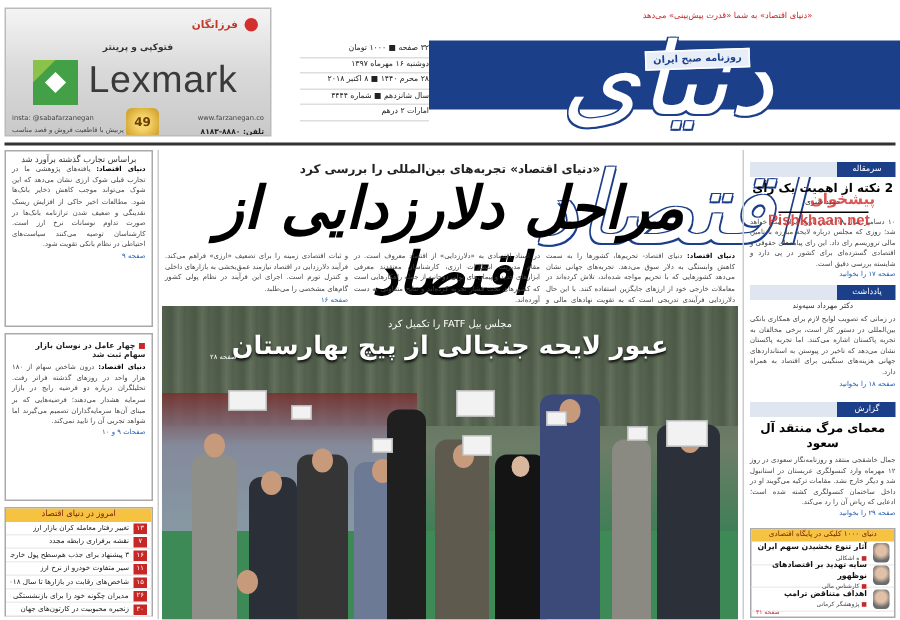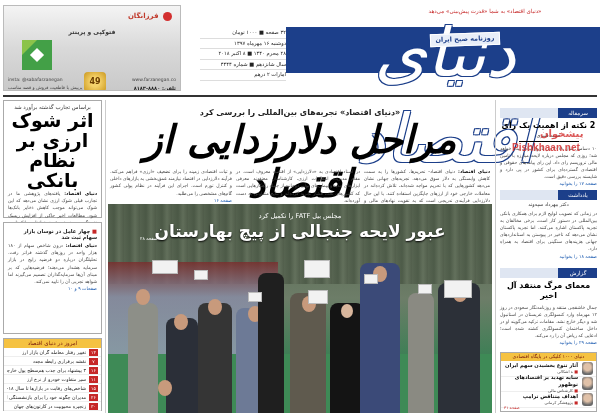--- a/index.html
+++ b/index.html
@@ -100,20 +100,21 @@
   .opinions .op-a:before { content: "■ "; color:#c62828; }
   .opinions .pg { position:absolute; left:3px; bottom:1px; font-size:4px; color:#c62828; }
 </style>
 </head>
 <body>
 
 <div class="abs ad">
   <div class="brand"><span>فرزانگان</span> <span class="brand-dot"></span></div>
   <div class="tag">فتوکپی و پرینتر</div>
   <div class="logo-mark"></div>
+  <div class="logo-text">Lexmark</div>
   <div class="insta">insta: @sabafarzanegan</div>
   <div class="slogan">پربیش با قاطعیت فروش و قصد مناسب</div>
   <div class="badge">49</div>
   <div class="web">www.farzanegan.co</div>
   <div class="phone">تلفن: ۸۸۸۰-۸۱۸۳</div>
 </div>
 
 <div class="abs dateinfo">
   <div>۳۲ صفحه ■ ۱۰۰۰ تومان</div>
   <div>دوشنبه ۱۶ مهرماه ۱۳۹۷</div>
@@ -124,21 +125,20 @@
 
 <div class="abs title-bar"></div>
 <div class="abs title-text">دنیای اقتصاد</div>
 <div class="abs tagline">«دنیای اقتصاد» به شما «قدرت پیش‌بینی» می‌دهد</div>
 <div class="abs subtag">روزنامه صبح ایران</div>
 
 <div class="abs rule-top"></div>
 
 <div class="abs lbox" style="top:100px;height:118px;">
   <div class="kicker">براساس تجارب گذشته برآورد شد</div>
-  <div class="head">اثر شوک ارزی بر نظام بانکی</div>
   <div class="body"><b>دنیای اقتصاد:</b> <span>یافته‌های پژوهشی ما در تجارب قبلی شوک ارزی نشان می‌دهد که این شوک می‌تواند موجب کاهش ذخایر بانک‌ها شود. مطالعات اخیر حاکی از افزایش ریسک نقدینگی و ضعیف شدن ترازنامه بانک‌ها در صورت تداوم نوسانات نرخ ارز است. کارشناسان توصیه می‌کنند سیاست‌های احتیاطی در نظام بانکی تقویت شود.</span></div>
   <div class="ref">صفحه ۹</div>
 </div>
 
 <div class="abs lbox" style="top:222px;height:112px;">
   <div class="sub">چهار عامل در نوسان بازار سهام ثبت شد</div>
   <div class="body"><b>دنیای اقتصاد:</b> <span>درون شاخص سهام از ۱۸۰ هزار واحد در روزهای گذشته فراتر رفت. تحلیلگران درباره دو فرضیه رایج در بازار سرمایه هشدار می‌دهند؛ فرضیه‌هایی که بر مبنای آن‌ها سرمایه‌گذاران تصمیم می‌گیرند اما شواهد تجربی آن را تایید نمی‌کند.</span></div>
   <div class="ref">صفحات ۹ و ۱۰</div>
 </div>
 
@@ -242,21 +242,21 @@
     </div>
   <div class="au">دکتر مهرداد سپه‌وند</div>
   <div class="txt">در زمانی که تصویب لوایح لازم برای همکاری بانکی بین‌المللی در دستور کار است، برخی مخالفان به تجربه پاکستان اشاره می‌کنند. اما تجربه پاکستان نشان می‌دهد که تاخیر در پیوستن به استانداردهای جهانی هزینه‌های سنگینی برای اقتصاد به همراه دارد.</div>
   <div class="ref">صفحه ۱۸ را بخوانید</div>
 </div>
 
 <div class="abs rsec" style="top:268px;">
   <div class="lab">
       <span>گزارش</span>
     </div>
-  <div class="t">معمای مرگ منتقد آل اخیر</div>
+  <div class="t">معمای مرگ منتقد آل سعود</div>
   <div class="txt">جمال خاشقجی منتقد و روزنامه‌نگار سعودی در روز ۱۲ مهرماه وارد کنسولگری عربستان در استانبول شد و دیگر خارج نشد. مقامات ترکیه می‌گویند او در داخل ساختمان کنسولگری کشته شده است؛ ادعایی که ریاض آن را رد می‌کند.</div>
   <div class="ref">صفحه ۲۹ را بخوانید</div>
 </div>
 
 <div class="abs opinions">
   <div class="hdr">دنیای ۱۰۰۰ کلیکی در پایگاه اقتصادی</div>
   <div class="op">
     <div class="face"></div>
     <div>
         <div class="op-t">آثار تنوع بخشیدن سهم ایران</div>

